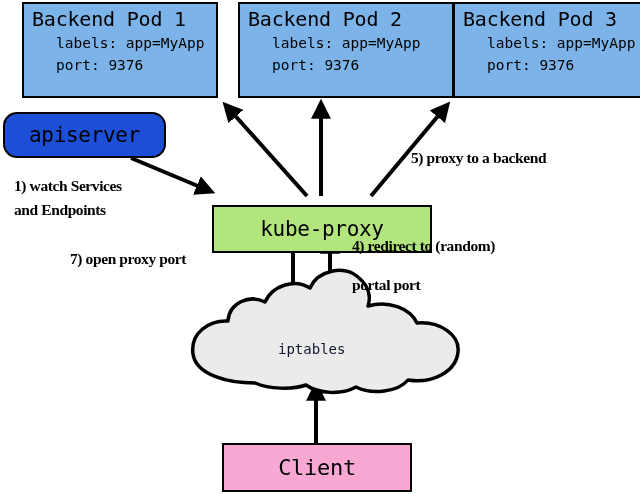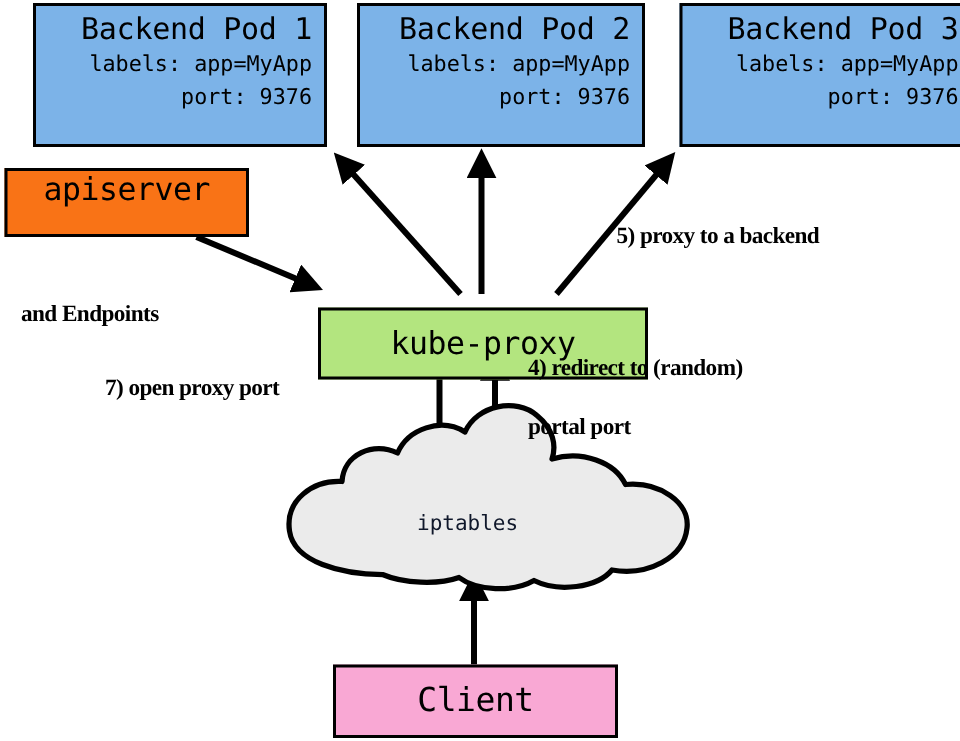--- a/index.html
+++ b/index.html
@@ -25,37 +25,39 @@
   .node-box {
     position: absolute;
     box-sizing: border-box;
     border: 2px solid #000000;
     font-family: "DejaVu Sans Mono", monospace;
     color: #000000;
   }
   .pod-box {
     background: #7cb3e8;
     padding: 2px 8px 0 8px;
-    text-align: right;
   }
   .pod-title {
     font-size: 20px;
     line-height: 26px;
     letter-spacing: -0.2px;
     white-space: nowrap;
   }
   .pod-line {
     font-size: 14.5px;
     line-height: 22px;
     white-space: nowrap;
+    margin-left: 24px;
   }
   .apiserver-box {
-    background: #f97316;
+    background: #1d4ed8;
     display: flex;
+    align-items: center;
     justify-content: center;
+    border-radius: 14px;
   }
   .apiserver-label {
     font-size: 21px;
     letter-spacing: -0.3px;
   }
   .kubeproxy-box {
     background: #b3e57f;
     display: flex;
     align-items: center;
     justify-content: center;
@@ -132,21 +134,21 @@
              C 342,395 318,394 306,385
              C 292,390 269,389 255,383 Z" fill="#ebebeb" stroke="#000000" stroke-width="3.5" stroke-linejoin="round"></path>
   </svg>
 
   <div class="node-box pod-box" style="left:22px; top:2px; width:196px; height:96px;">
     <div class="pod-title">Backend Pod 1</div>
     <div class="pod-line">labels: app=MyApp</div>
     <div class="pod-line">port: 9376</div>
   </div>
 
-  <div class="node-box pod-box" style="left:238px; top:2px; width:192px; height:96px;">
+  <div class="node-box pod-box" style="left:238px; top:2px; width:216px; height:96px;">
     <div class="pod-title">Backend Pod 2</div>
     <div class="pod-line">labels: app=MyApp</div>
     <div class="pod-line">port: 9376</div>
   </div>
 
   <div class="node-box pod-box" style="left:453px; top:2px; width:196px; height:96px;">
     <div class="pod-title">Backend Pod 3</div>
     <div class="pod-line">labels: app=MyApp</div>
     <div class="pod-line">port: 9376</div>
   </div>
@@ -158,20 +160,21 @@
   <div class="node-box kubeproxy-box" style="left:212px; top:205px; width:220px; height:48px;">
     <span class="kubeproxy-label">kube-proxy</span>
   </div>
 
   <div class="cloud-label" style="left:278px; top:341px;">iptables</div>
 
   <div class="node-box client-box" style="left:222px; top:443px; width:190px; height:49px;">
     <span class="client-label">Client</span>
   </div>
 
+  <div class="step-label" style="left:14px; top:174px;">1) watch Services</div>
   <div class="step-label" style="left:14px; top:198px;">and Endpoints</div>
 
   <div class="step-label" style="left:70px; top:247px;">7) open proxy port</div>
 
 
   <div class="step-label" style="left:352px; top:234px;">4) redirect to (random)</div>
   <div class="step-label" style="left:352px; top:273px;">portal port</div>
 
   <div class="step-label" style="left:411px; top:146px;">5) proxy to a backend</div>
 

